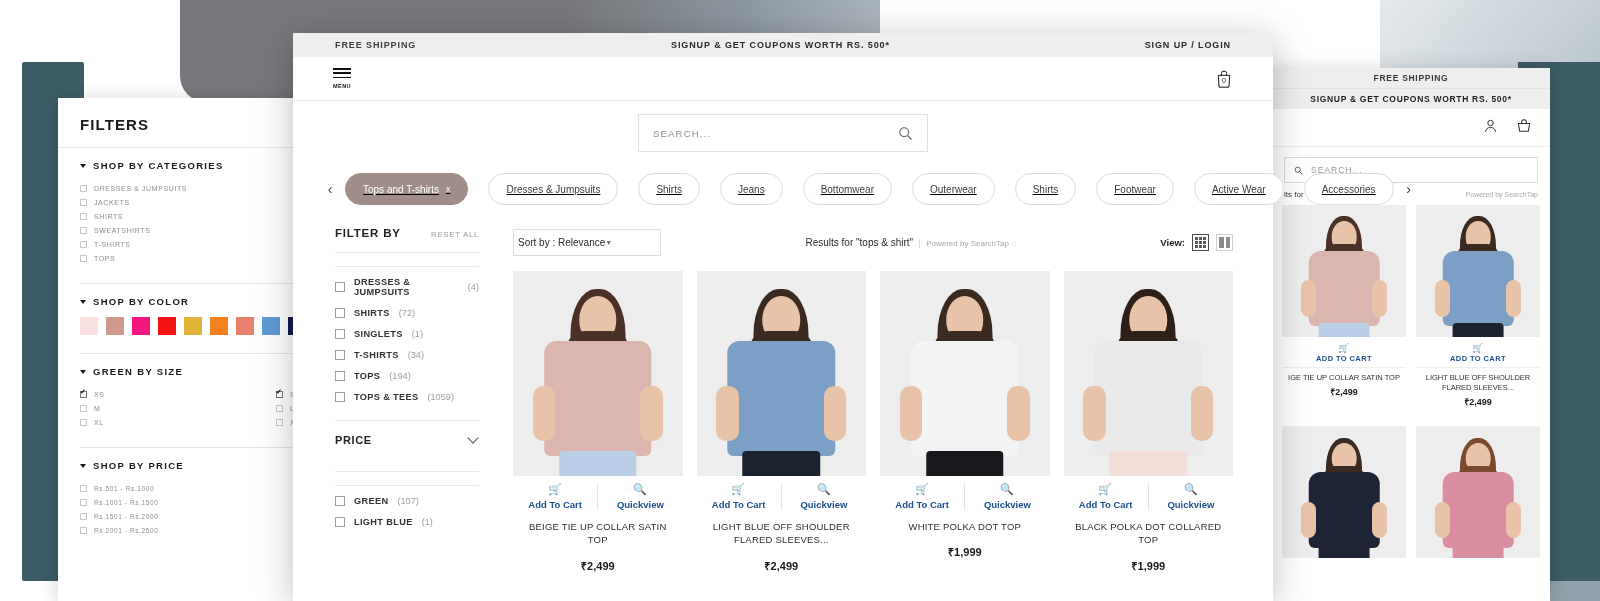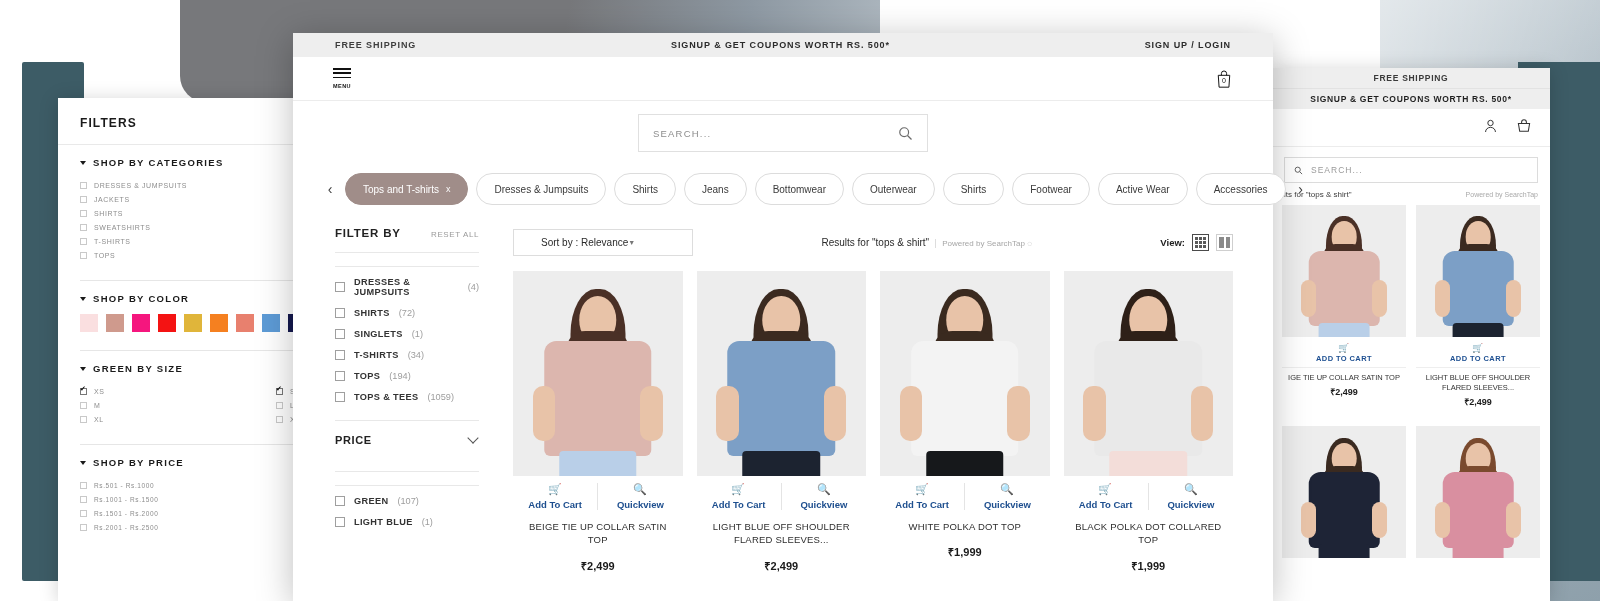--- a/index.html
+++ b/index.html
@@ -38,21 +38,21 @@
     background:linear-gradient(115deg, rgba(255,255,255,.55) 0%, rgba(255,255,255,0) 60%);
   }
 
   
   .left-panel{
     position:absolute; left:58px; top:98px; width:436px; height:503px;
     background:#fff; box-shadow:0 2px 18px rgba(0,0,0,.18);
   }
   .lp-head{ display:flex; align-items:center; justify-content:space-between;
     padding:18px 22px 14px 22px; border-bottom:1px solid #e9e9e9; }
-  .lp-title{ font-size:12px; font-weight:700; letter-spacing:1.1px; color:#1a1a1a; }
+  .lp-title{ font-size:15px; font-weight:700; letter-spacing:1.1px; color:#1a1a1a; }
   .lp-clear{ font-size:10.5px; color:#333; letter-spacing:.2px; }
   .lp-sec{ padding:12px 22px 6px 22px; }
   .lp-sec-title{ font-size:9.5px; font-weight:700; letter-spacing:1.3px; color:#1a1a1a; display:flex; align-items:center; gap:7px; }
   .lp-sec-title .caret{ width:0;height:0;border-left:3.5px solid transparent;border-right:3.5px solid transparent;border-top:4px solid #1a1a1a; }
   .lp-list{ margin-top:10px; }
   .lp-item{ display:flex; align-items:center; gap:7px; font-size:7px; letter-spacing:.6px; color:#8d8d8d; padding:3.5px 0; }
   .lp-cb{ width:7px;height:7px;border:1px solid #c9c9c9; background:#fff; flex:0 0 auto;}
   .lp-cb.checked{ border-color:#777; position:relative; }
   .lp-cb.checked::after{ content:"✔"; position:absolute; left:-1px; top:-4px; font-size:7px; color:#111; }
   .lp-div{ height:1px; background:#e6e6e6; margin:12px 22px 0 22px; }
@@ -109,21 +109,21 @@
   .bag svg{ display:block; }
   .bag .cnt{ position:absolute; left:0; right:0; top:8px; text-align:center; font-size:7px; color:#111; }
 
   .searchrow{ height:64px; display:flex; align-items:center; justify-content:center; }
   .searchbox{ width:290px; height:38px; border:1px solid #e0e0e0; display:flex;
               align-items:center; justify-content:space-between; padding:0 14px; }
   .searchbox .ph{ font-size:9.5px; letter-spacing:1.2px; color:#8c8c8c; }
 
   .pillrow{ display:flex; align-items:center; gap:8px; padding:0 30px 0 30px; height:48px; }
   .chev{ width:14px; text-align:center; font-size:14px; color:#3a3a3a; cursor:pointer; flex:0 0 auto;}
-  .pills{ display:flex; gap:8px; flex:1; }
+  .pills{ display:flex; gap:20px; flex:1;text-decoration:underline; }
   .pill{ height:32px; border:1px solid #dcdcdc; border-radius:16px; background:#fff;
          display:flex; align-items:center; justify-content:center; gap:7px;
          padding:0 17px; font-size:10px; color:#3a3a3a; white-space:nowrap; cursor:pointer; }
   .pill.active{ background:#a08d89; border-color:#a08d89; color:#fff; }
   .pill .x{ font-size:9px; opacity:.95; }
 
   .content{ display:flex; padding:0 0 0 0; }
   .filters{ width:210px; flex:0 0 210px; padding:14px 24px 0 42px; }
   .f-head{ display:flex; justify-content:space-between; align-items:baseline; }
   .f-title{ font-size:11.5px; font-weight:700; letter-spacing:.8px; color:#222; }
@@ -136,22 +136,22 @@
       border-left:1.4px solid #555; border-top:1.4px solid #555; transform:rotate(45deg); }
   .f-arrow.down::before{ top:-1px; transform:rotate(225deg); }
   .f-opts{ padding-top:4px; }
   .f-opt{ display:flex; align-items:center; gap:9px; padding:5.5px 0; cursor:pointer; }
   .f-cb{ width:10px; height:10px; border:1px solid #9f9f9f; background:#fff; flex:0 0 auto; }
   .f-lbl{ font-size:9.2px; font-weight:700; letter-spacing:.35px; color:#333; }
   .f-cnt{ font-size:9.2px; color:#9d9d9d; font-weight:400; }
 
   .results{ flex:1; padding:14px 40px 0 10px; }
   .r-head{ display:flex; align-items:center; justify-content:space-between; height:30px; }
-  .sortsel{ width:180px; height:27px; border:1px solid #ddd; display:flex; align-items:center;
-            padding:0 27px; font-size:10px; color:#2a2a2a; cursor:pointer;}
+  .sortsel{ width:148px; height:27px; border:1px solid #ddd; display:flex; align-items:center;
+            padding:0 4px; font-size:10px; color:#2a2a2a; cursor:pointer;}
   .sortsel .c{ font-size:7px; color:#777; }
   .r-mid{ font-size:10px; color:#2b2b2b; display:flex; align-items:baseline; gap:6px; }
   .r-mid .pb{ font-size:8px; color:#a6a6a6; border-left:1px solid #ddd; padding-left:6px; }
   .r-view{ display:flex; align-items:center; gap:7px; }
   .r-view .lb{ font-size:9.5px; font-weight:700; color:#222; }
   .vbtn{ width:17px; height:17px; border:1px solid #cfcfcf; display:flex; align-items:center;
          justify-content:center; cursor:pointer; background:#fff;}
   .vbtn.sel{ border-color:#4a4a4a; }
   .vg{ display:grid; grid-template-columns:repeat(3,1fr); grid-template-rows:repeat(3,1fr); gap:1px; width:11px; height:11px;}
   .vg i{ background:#5a5a5a; display:block; }

